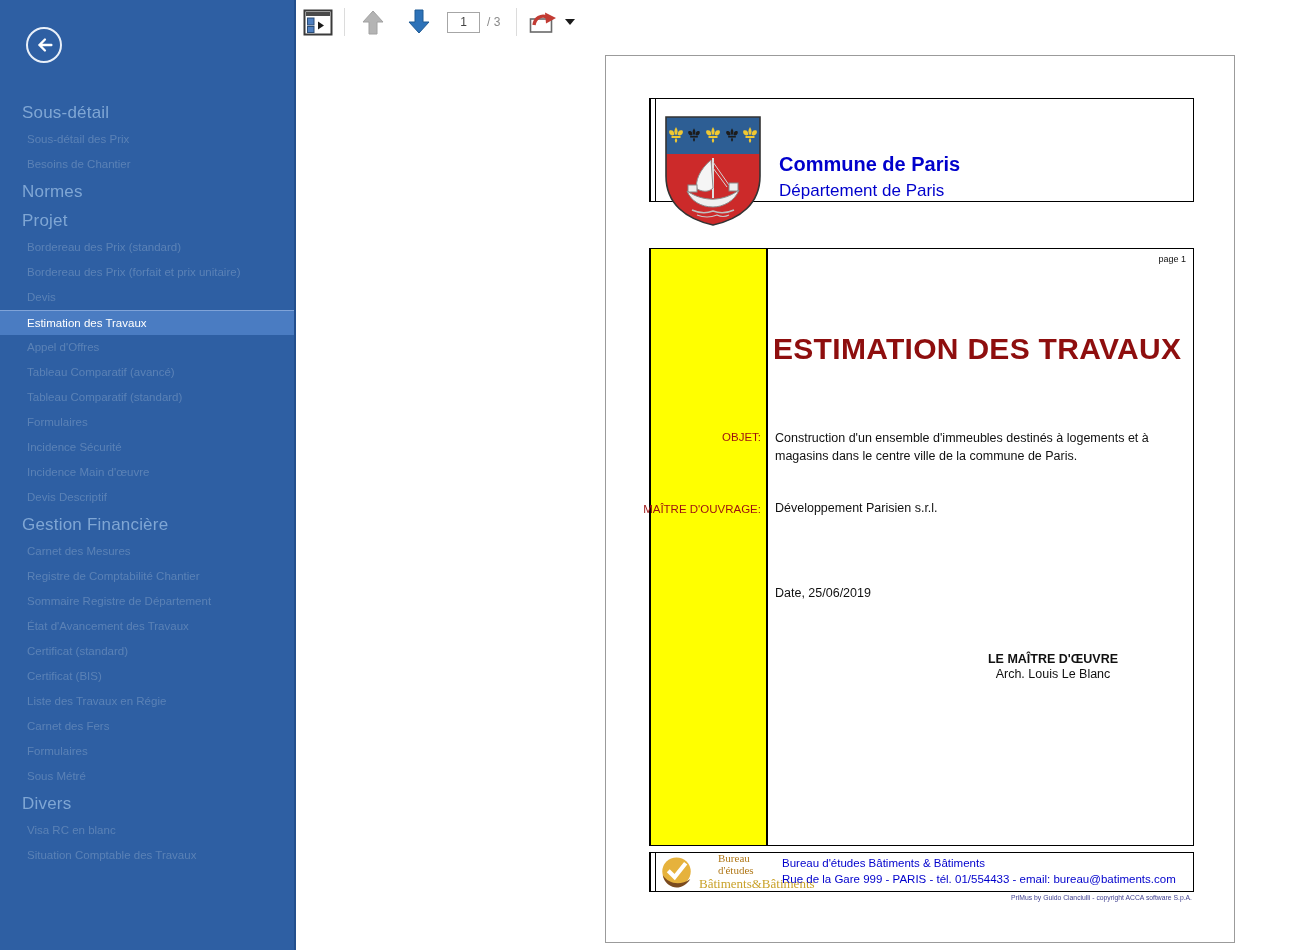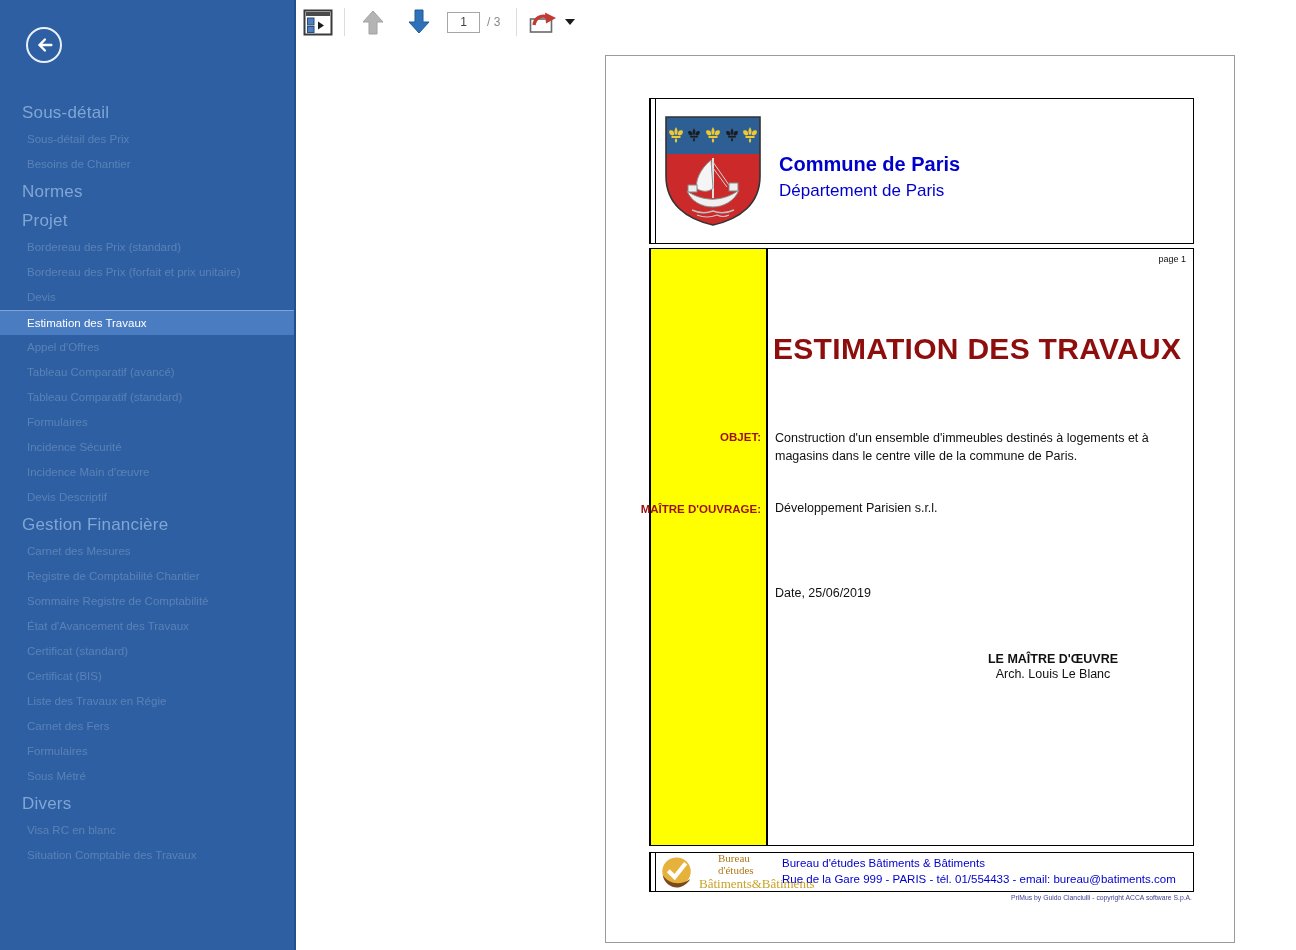--- a/index.html
+++ b/index.html
@@ -29,33 +29,33 @@
   .page-input { width:33px; height:21px; border:1px solid #a6a6a6; font-size:12px;
     text-align:center; color:#444; font-family:"Liberation Sans", sans-serif; }
   .page-total { font-size:12px; color:#8a8a8a; margin-left:7px; }
   .caret-down { width:0; height:0; border-left:5px solid transparent;
     border-right:5px solid transparent; border-top:6px solid #1a1a1a; margin-left:6px; cursor:pointer; }
 
   
   .page { position:absolute; left:309px; top:55px; width:630px; height:888px;
     background:#fff; border:1px solid #9b9b9b; }
 
-  .doc-header { position:absolute; left:43px; top:42px; width:545px; height:146px;
+  .doc-header { position:absolute; left:43px; top:42px; width:545px; height:104px;
     border:1px solid #000; border-left-width:2px; background:#fff; }
   .spine { position:absolute; left:4px; top:0; bottom:0; width:1px; background:#000; }
   .coa { position:absolute; left:12px; top:14px; }
   .hdr-text { position:absolute; left:128px; top:54px; color:#0000cc; }
   .hdr-line1 { font-size:20px; font-weight:bold; }
   .hdr-line2 { font-size:17px; margin-top:5px; }
 
   .doc-body { position:absolute; left:43px; top:192px; width:545px; height:598px;
     border:1px solid #000; border-left-width:2px; display:flex; background:#fff; }
   .yellow-col { width:117px; background:#ffff00; border-right:2px solid #000;
     position:relative; flex:none; }
-  .fld-label { position:absolute; right:5px; font-size:11.5px; font-weight:bold;
+  .fld-label { position:absolute; right:5px; font-size:11.5px; font-weight:normal;
     color:#9c1010; white-space:nowrap; }
   .lbl-objet { top:182px; }
   .lbl-ouvrage { top:254px; }
   .body-content { flex:1; position:relative; }
   .page-num { position:absolute; top:5px; right:7px; font-size:9px; color:#111; }
   .doc-title { position:absolute; top:83px; left:5px; font-size:30px; font-weight:bold;
     color:#8e0e0e; white-space:nowrap; letter-spacing:0.3px; }
   .val-objet { position:absolute; top:180px; left:7px; width:392px;
     font-size:12.5px; color:#111; line-height:1.45; }
   .val-ouvrage { position:absolute; top:252px; left:7px; font-size:12.5px; color:#111; }
@@ -96,21 +96,21 @@
       <div class="nav-item">Appel d'Offres</div>
       <div class="nav-item">Tableau Comparatif (avancé)</div>
       <div class="nav-item">Tableau Comparatif (standard)</div>
       <div class="nav-item">Formulaires</div>
       <div class="nav-item">Incidence Sécurité</div>
       <div class="nav-item">Incidence Main d'œuvre</div>
       <div class="nav-item">Devis Descriptif</div>
       <div class="nav-header">Gestion Financière</div>
       <div class="nav-item">Carnet des Mesures</div>
       <div class="nav-item">Registre de Comptabilité Chantier</div>
-      <div class="nav-item">Sommaire Registre de Comptabilité</div>
+      <div class="nav-item">Sommaire Registre de Département</div>
       <div class="nav-item">État d'Avancement des Travaux</div>
       <div class="nav-item">Certificat (standard)</div>
       <div class="nav-item">Certificat (BIS)</div>
       <div class="nav-item">Liste des Travaux en Régie</div>
       <div class="nav-item">Carnet des Fers</div>
       <div class="nav-item">Formulaires</div>
       <div class="nav-item">Sous Métré</div>
       <div class="nav-header">Divers</div>
       <div class="nav-item">Visa RC en blanc</div>
       <div class="nav-item">Situation Comptable des Travaux</div>

